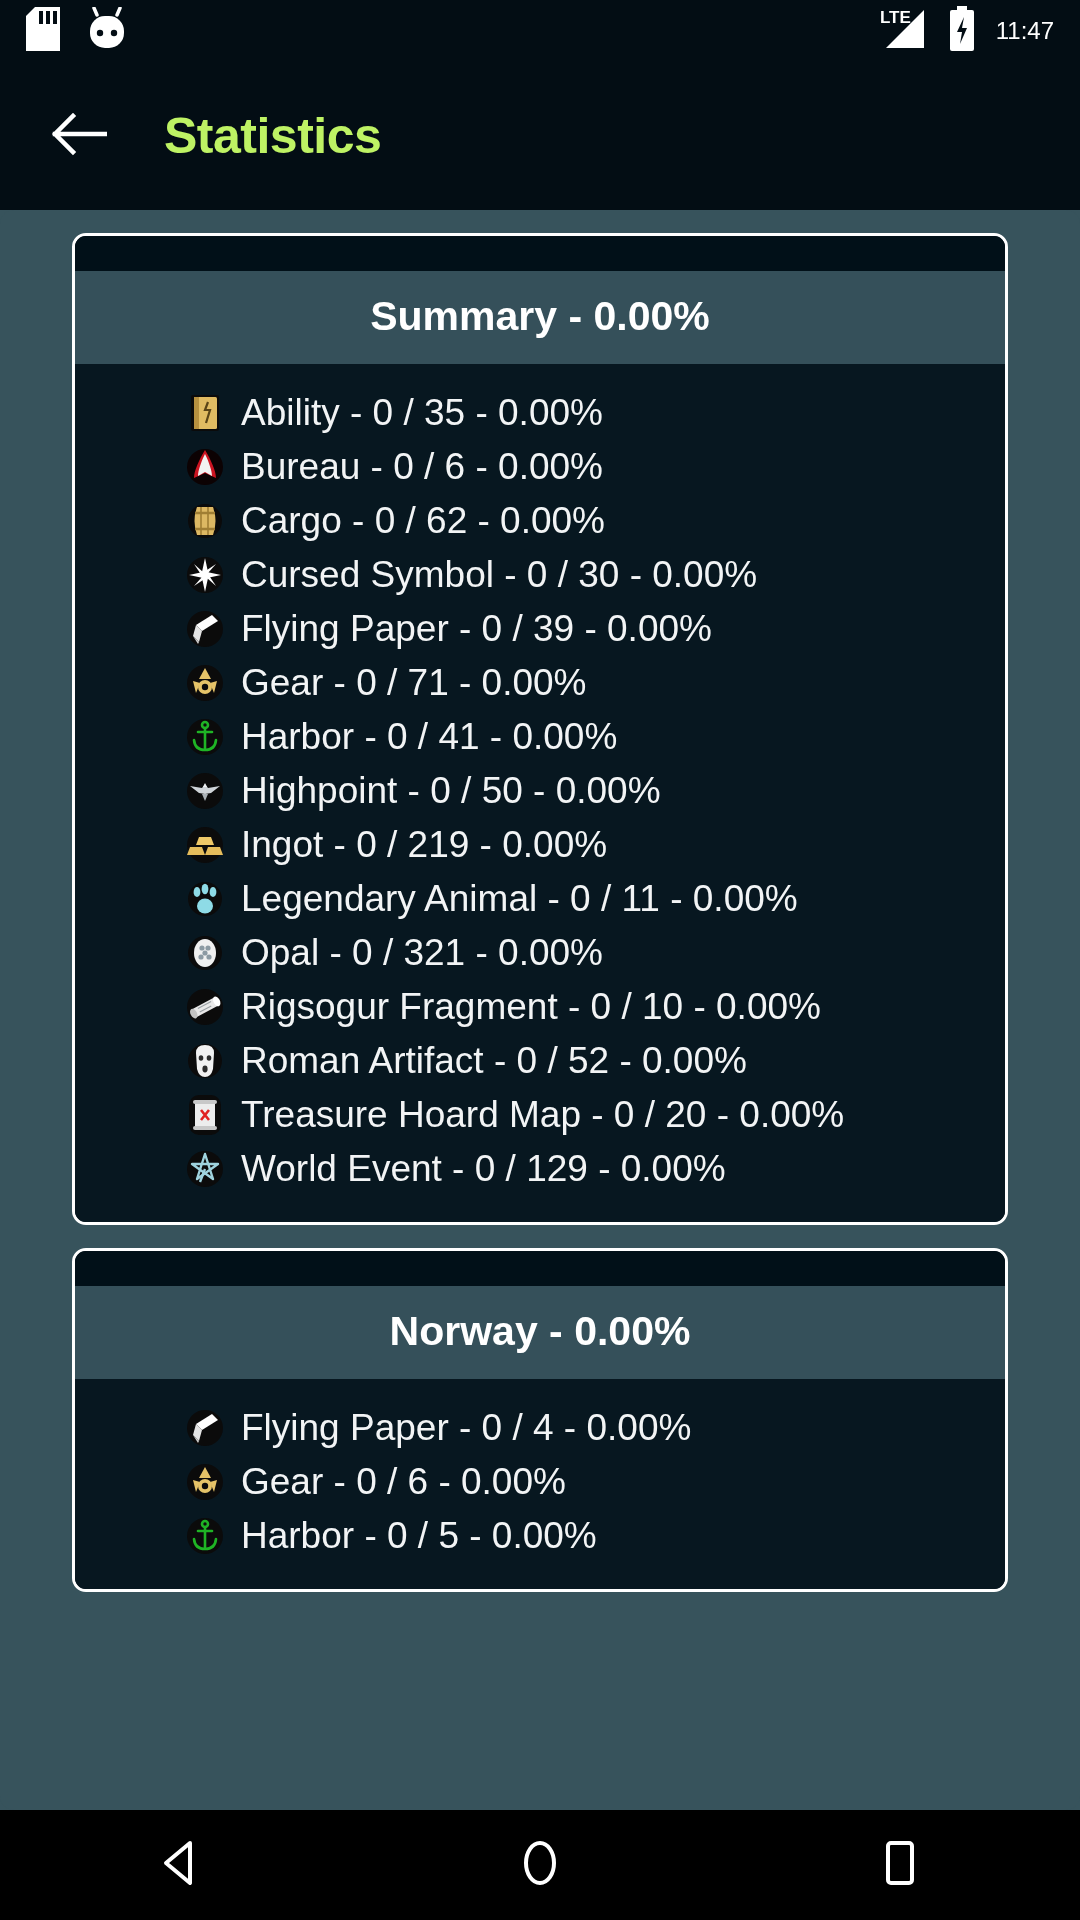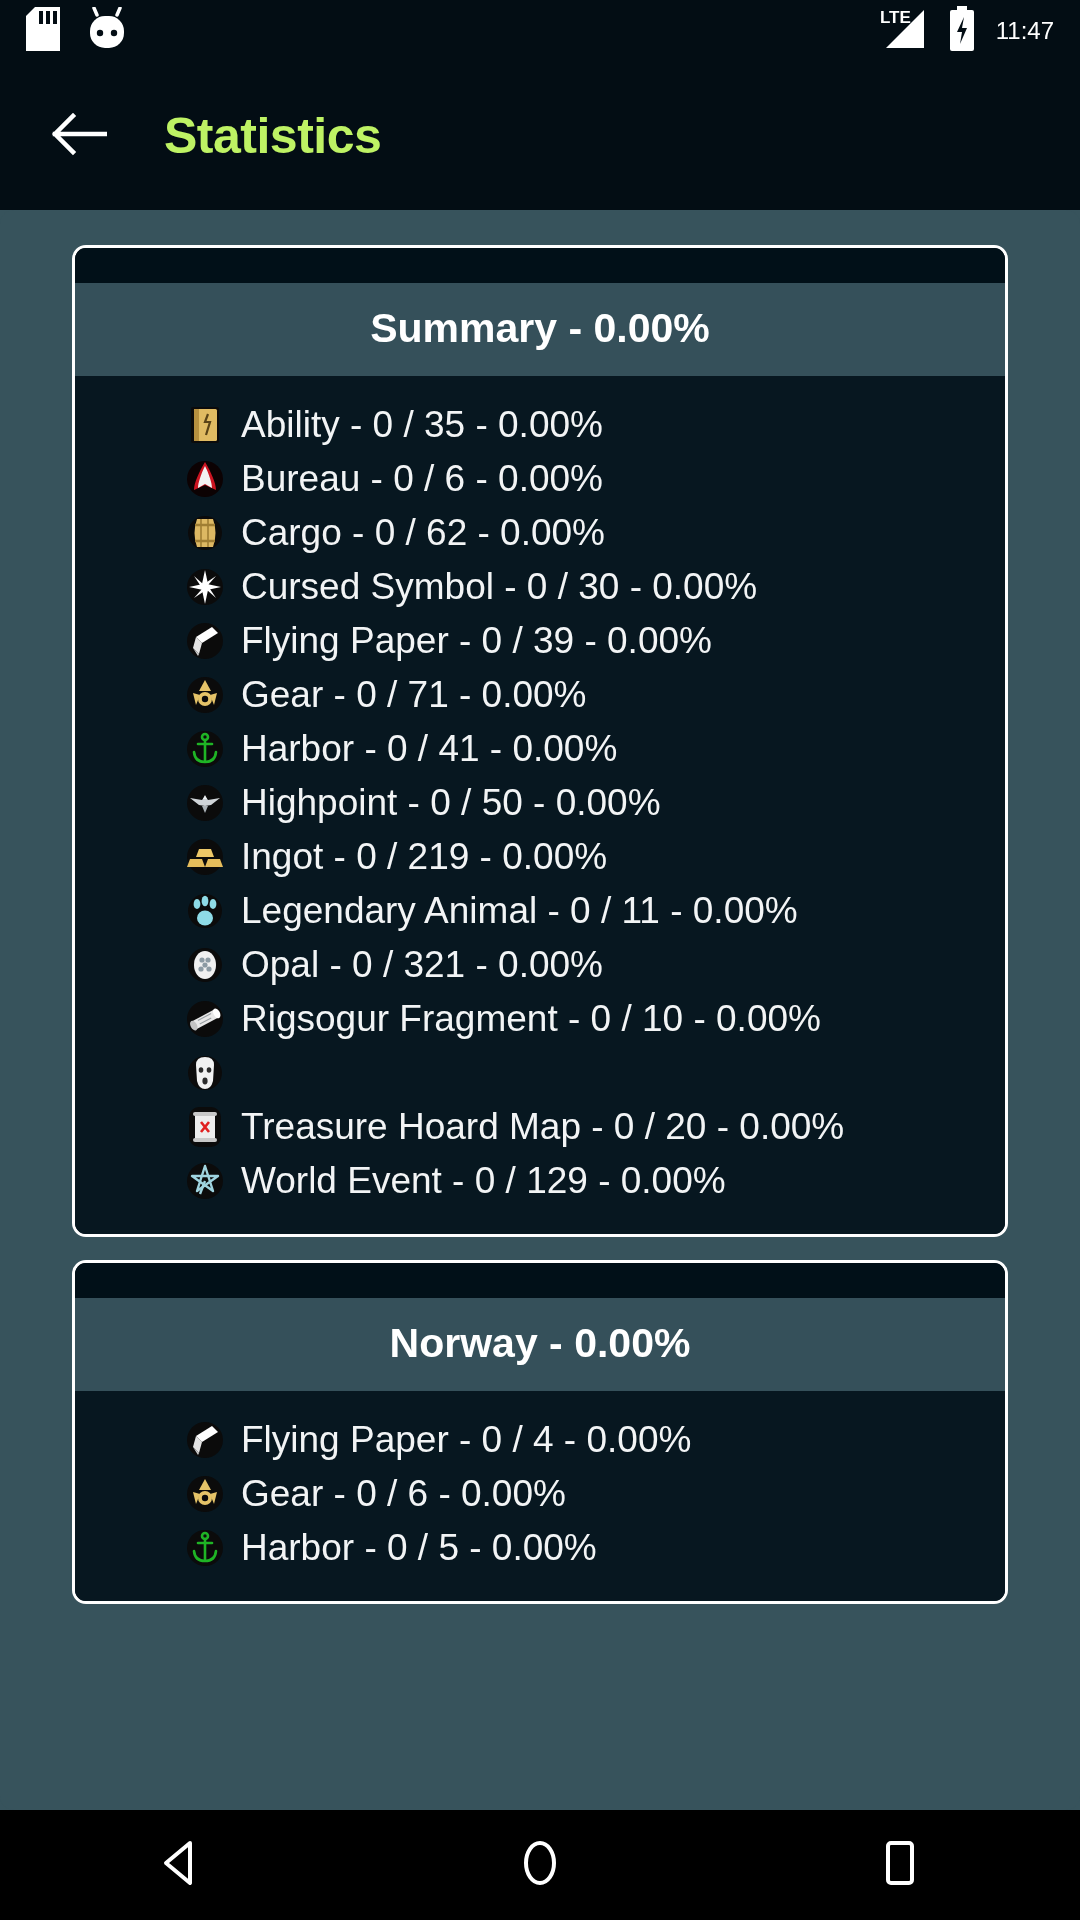--- a/index.html
+++ b/index.html
@@ -47,21 +47,21 @@
     margin-left:48px;
     letter-spacing:-0.5px;
   }
 
   
   .content{
     position:absolute;
     top:210px; left:0; right:0; bottom:110px;
     background:#37535c;
     overflow:hidden;
-    padding:12px 0 0 0;
+    padding:0 0 0 0;
     border-radius:14px;
   }
   .card{
     margin:23px 72px 0 72px;
     border:3px solid #ffffff;
     border-radius:14px;
     background:#071720;
     overflow:hidden;
   }
   .card-topstrip{
@@ -349,20 +349,21 @@
       <div class="stat-row">
         <span class="stat-icon">
           <svg width="34" height="40" viewBox="0 0 34 40">
             <circle cx="17" cy="20" r="17" fill="#0b0b0b"></circle>
             <path d="M8 12 Q8 4 17 4 Q26 4 26 12 L25 28 Q23 36 17 36 Q11 36 9 28 Z" fill="#f1f1f1"></path>
             <ellipse cx="13" cy="17" rx="2.3" ry="2.8" fill="#2b2b2b"></ellipse>
             <ellipse cx="21" cy="17" rx="2.3" ry="2.8" fill="#2b2b2b"></ellipse>
             <ellipse cx="17" cy="28" rx="2.6" ry="3.4" fill="#2b2b2b"></ellipse>
           </svg>
         </span>
+        <span class="stat-text">Roman Artifact - 0 / 52 - 0.00%</span>
       </div>
 
       <div class="stat-row">
         <span class="stat-icon">
           <svg width="34" height="42" viewBox="0 0 34 42">
             <rect x="1" y="1" width="32" height="40" rx="10" fill="#0b0b0b"></rect>
             <rect x="7" y="9" width="20" height="24" fill="#ededed"></rect>
             <rect x="5" y="6" width="24" height="4" rx="2" fill="#c8c8c8"></rect>
             <rect x="5" y="32" width="24" height="4" rx="2" fill="#c8c8c8"></rect>
             <path d="M13 16 L21 26 M21 16 L13 26" stroke="#e02020" stroke-width="2.6"></path>

